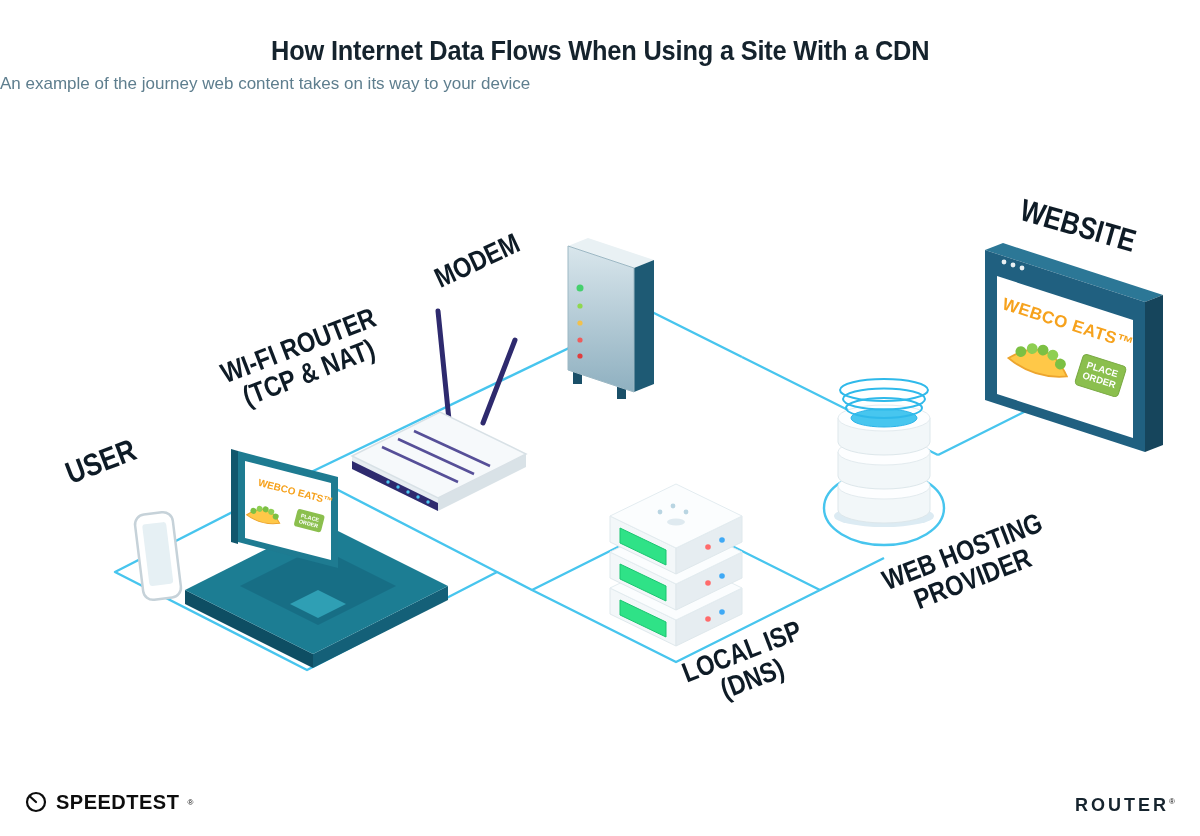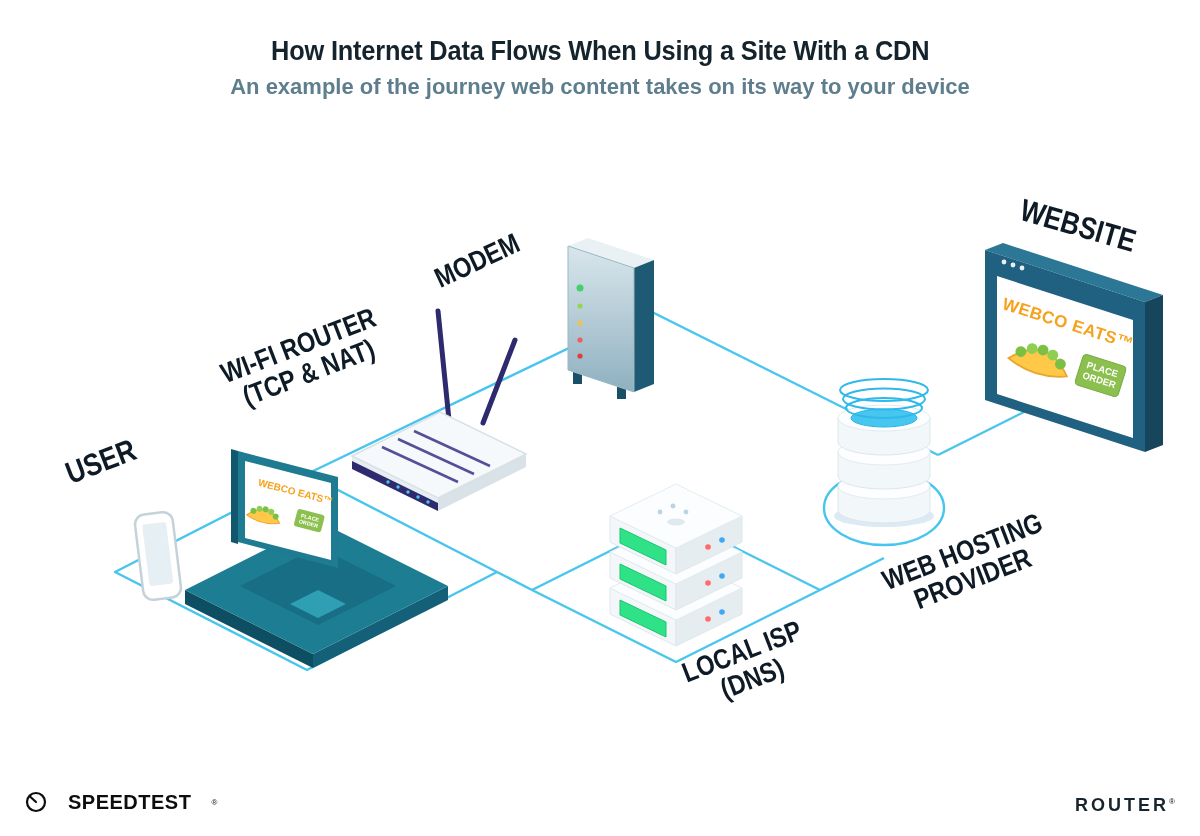--- a/index.html
+++ b/index.html
@@ -6,36 +6,36 @@
   .canvas{
     position:relative;width:1200px;height:836px;background:#ffffff;overflow:hidden;
     font-family:"Liberation Sans",sans-serif;
   }
   .title{
     position:absolute;top:36px;left:0;width:100%;text-align:center;
     font-size:27px;font-weight:700;color:#15232d;letter-spacing:-0.2px;
   }
   .title-inner{display:inline-block;transform:scaleX(0.94);}
   .subtitle{
-    position:absolute;top:74px;left:0;width:100%;text-align:center;
-    font-size:22px;font-weight:700;color:#5e7e8e;
+    position:absolute;top:74px;left:0;width:100%;text-align:left;
+    font-size:17px;font-weight:400;color:#5e7e8e;
   }
   .diagram{position:absolute;left:0;top:0;}
   .label{
     position:absolute;color:#0e1b26;font-weight:700;text-align:center;
     line-height:1.04;white-space:nowrap;
   }
   .label-user{left:36px;top:446px;width:130px;font-size:31px;transform:rotate(-21deg) scaleX(0.84);}
   .label-router{left:186px;top:330px;width:235px;font-size:28px;transform:rotate(-21deg) scaleX(0.84);}
   .label-modem{left:402px;top:246px;width:150px;font-size:28px;transform:rotate(-25deg) scaleX(0.84);}
   .label-website{left:998px;top:210px;width:160px;font-size:31px;transform:rotate(16deg) scaleX(0.84);}
   .label-hosting{left:850px;top:536px;width:235px;font-size:28px;transform:rotate(-21deg) scaleX(0.84);}
   .label-isp{left:652px;top:636px;width:190px;font-size:28px;transform:rotate(-21deg) scaleX(0.84);}
   .footer-speedtest{
-    position:absolute;left:24px;top:790px;display:flex;align-items:center;gap:20px;
+    position:absolute;left:24px;top:790px;display:flex;align-items:center;gap:8px;
   }
   .footer-speedtest .wordmark{
     font-size:20px;font-weight:800;letter-spacing:0.5px;color:#0d0d0d;
   }
   .tm-mark{font-size:8px;vertical-align:super;font-weight:400;color:#0d0d0d;}
   .footer-ookla{
     position:absolute;right:22px;top:795px;font-size:18px;font-weight:700;
     letter-spacing:3px;color:#16242e;
   }
 </style>

